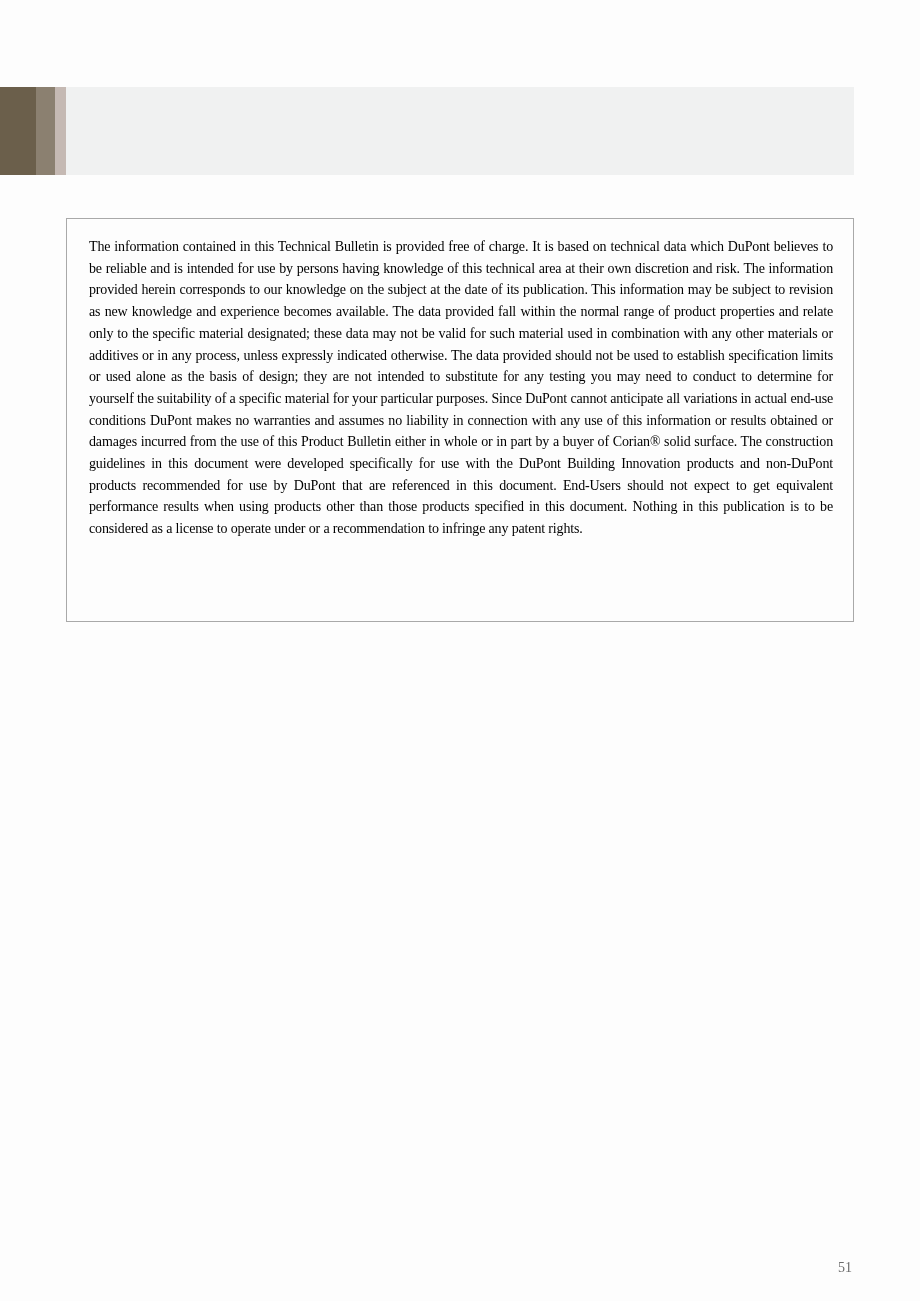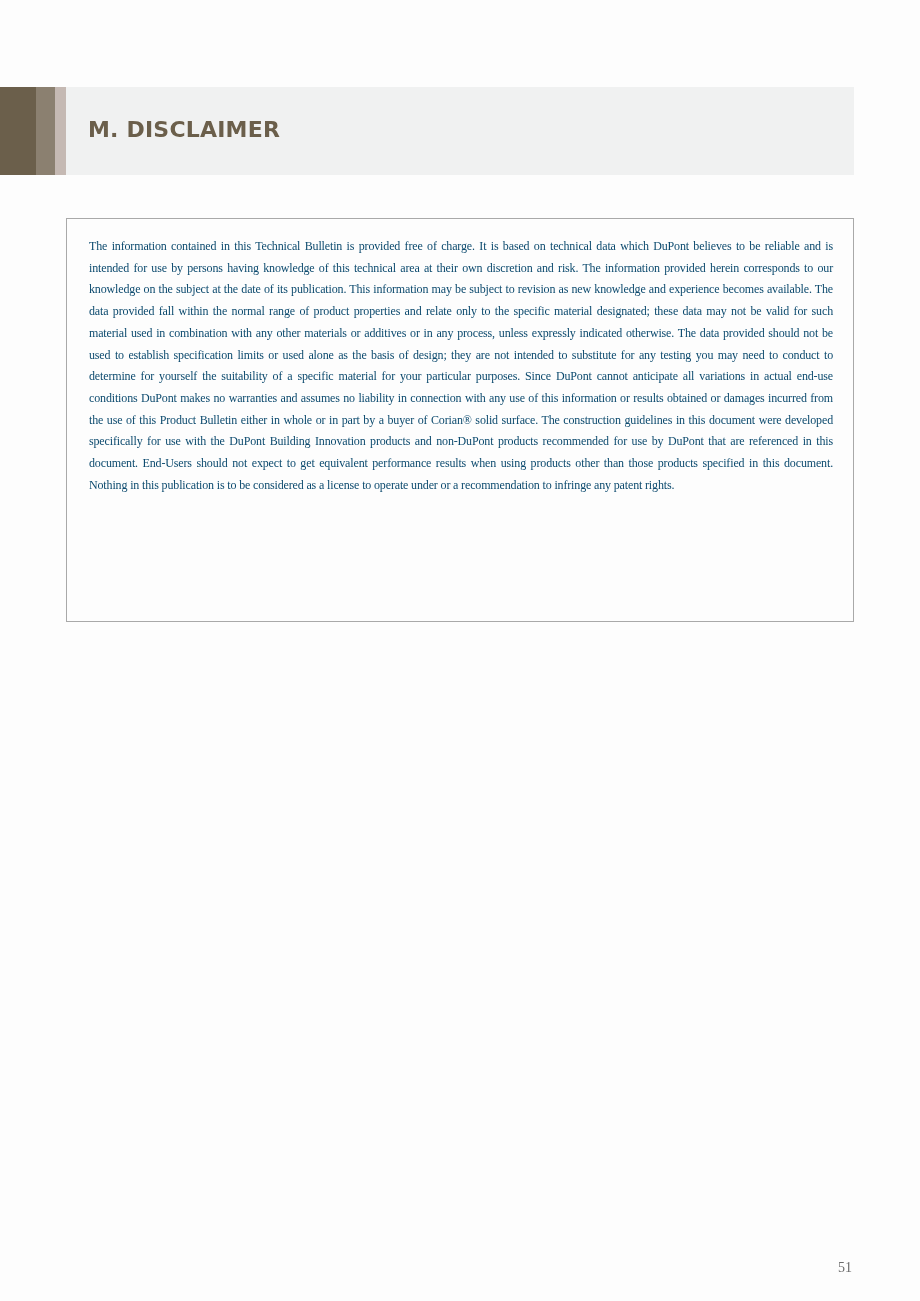--- a/index.html
+++ b/index.html
@@ -31,39 +31,38 @@
   .disclaimer-box {
     position: absolute; left: 66px; top: 218px;
     width: 786px; height: 402px;
     border: 1px solid #a9a9a9;
     background: #fdfdfd;
   }
   .disclaimer-text {
     position: absolute; left: 22px; top: 17px;
     width: 744px;
     margin: 0;
-    font-size: 12px;
+    font-size: 14px;
     line-height: 21.7px;
-    color: #0c4a6e;
+    color: #000000;
     text-align: justify;
     letter-spacing: -0.15px;
   }
   .page-number {
     position: absolute; left: 838px; top: 1260px;
     font-size: 14px;
     color: #6a6a6a;
   }
 </style>
 </head>
 <body>
 
 <div class="header-band">
   <div class="bar bar-dark"></div>
   <div class="bar bar-mid"></div>
   <div class="bar bar-light"></div>
-  <h1 class="section-title">M. DISCLAIMER</h1>
 </div>
 
 <div class="disclaimer-box">
   <p class="disclaimer-text">The information contained in this Technical Bulletin is provided free of charge. It is based on technical data which DuPont believes to be reliable and is intended for use by persons having knowledge of this technical area at their own discretion and risk. The information provided herein corresponds to our knowledge on the subject at the date of its publication. This information may be subject to revision as new knowledge and experience becomes available. The data provided fall within the normal range of product properties and relate only to the specific material designated; these data may not be valid for such material used in combination with any other materials or additives or in any process, unless expressly indicated otherwise. The data provided should not be used to establish specification limits or used alone as the basis of design; they are not intended to substitute for any testing you may need to conduct to determine for yourself the suitability of a specific material for your particular purposes. Since DuPont cannot anticipate all variations in actual end-use conditions DuPont makes no warranties and assumes no liability in connection with any use of this information or results obtained or damages incurred from the use of this Product Bulletin either in whole or in part by a buyer of Corian® solid surface. The construction guidelines in this document were developed specifically for use with the DuPont Building Innovation products and non-DuPont products recommended for use by DuPont that are referenced in this document. End-Users should not expect to get equivalent performance results when using products other than those products specified in this document. Nothing in this publication is to be considered as a license to operate under or a recommendation to infringe any patent rights.</p>
 </div>
 
 <div class="page-number">51</div>
 
 </body></html>

